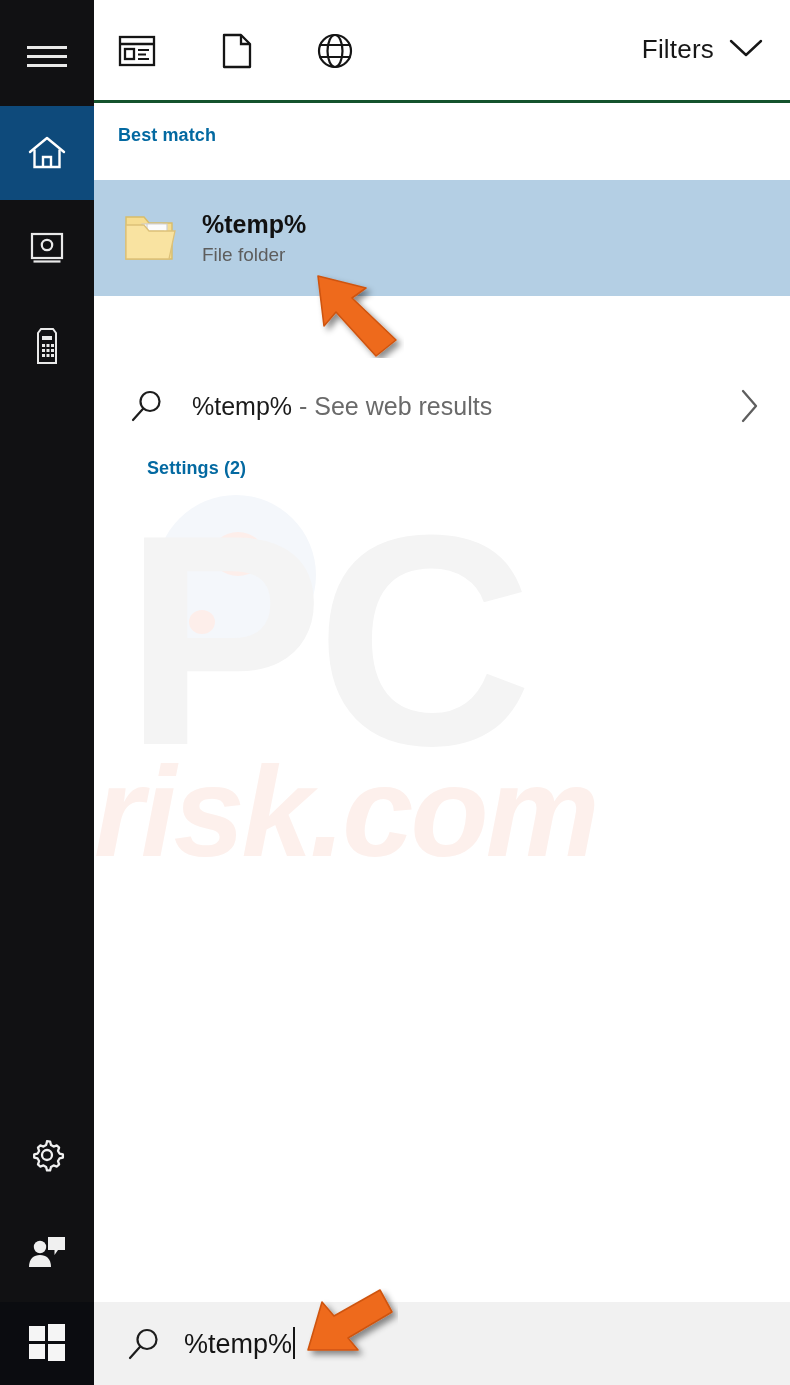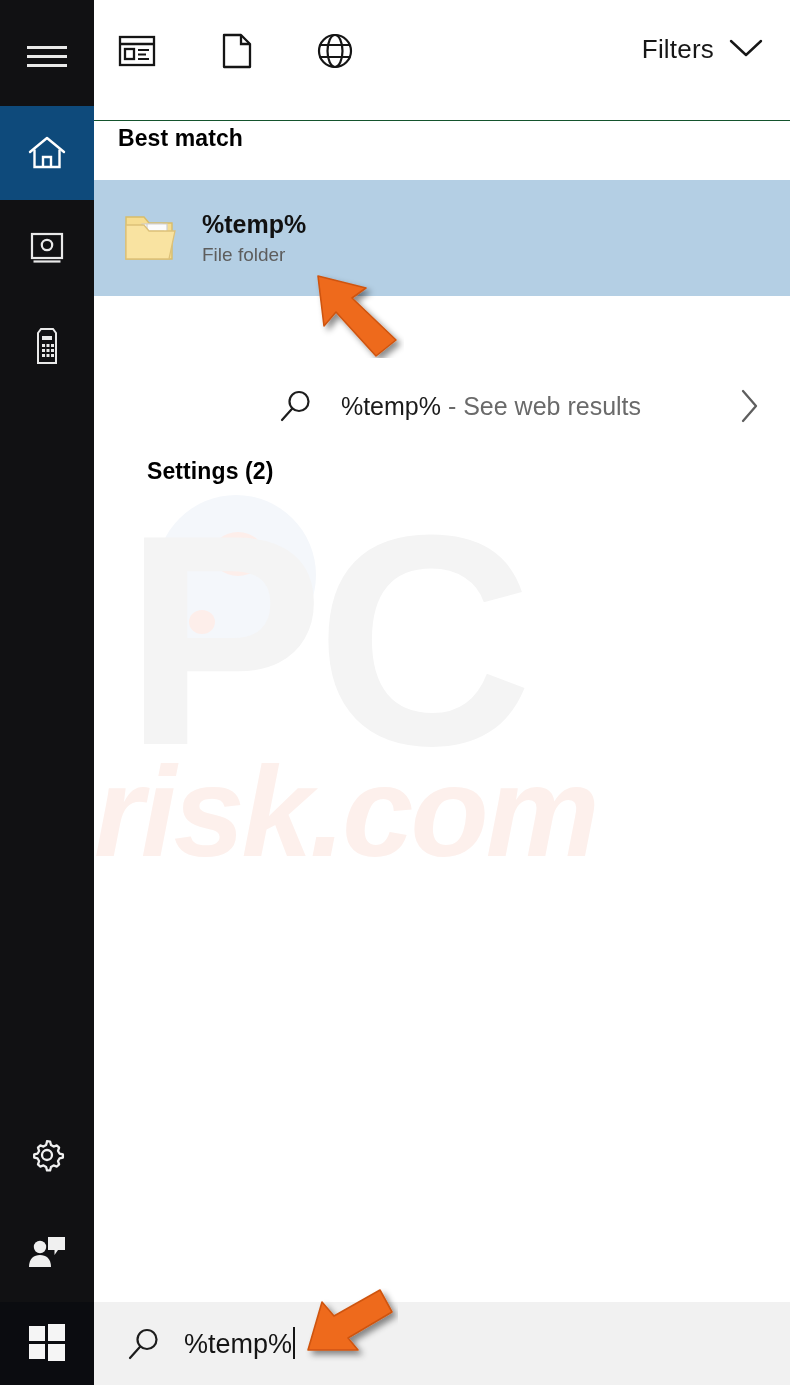--- a/index.html
+++ b/index.html
@@ -52,22 +52,22 @@
     position: absolute;
     left: 94px; top: 0;
     width: 696px; height: 1302px;
     background: #ffffff;
     overflow: hidden;
   }
 
   
   .toolbar {
     position: relative;
-    height: 121px;
-    border-bottom: 1px solid #14532d;
+    height: 103px;
+    border-bottom: 3px solid #14532d;
   }
   .tb-icon {
     position: absolute;
     top: 32px;
     width: 42px; height: 42px;
     display: flex; align-items: center; justify-content: center;
     cursor: pointer;
   }
   .tb-apps  { left: 22px; }
   .tb-doc   { left: 122px; }
@@ -80,23 +80,23 @@
     cursor: pointer;
   }
   .tb-filters-label {
     font-size: 26px;
     color: #171717;
     letter-spacing: .2px;
   }
 
   
   .sec-head {
-    font-size: 23px;
+    font-size: 18px;
     font-weight: bold;
-    color: #000000;
+    color: #0369a1;
     letter-spacing: .1px;
   }
   .sec-best     { position: absolute; left: 118px; top: 125px; }
   .sec-suggest  { position: absolute; left: 118px; top: 320px; }
   .sec-settings { position: absolute; left: 118px; top: 458px; margin-left: 29px; }
 
   
   .best-row {
     position: absolute;
     left: 94px; top: 180px;
@@ -119,21 +119,20 @@
     margin-top: 6px;
   }
 
   
   .sug-row {
     position: absolute;
     left: 94px; top: 368px;
     width: 696px; height: 76px;
     display: flex; align-items: center;
     cursor: pointer;
-    justify-content: center;
   }
   .sug-icon { width: 62px; margin-left: 22px; display: flex; align-items: center; justify-content: center; }
   .sug-text { margin-left: 14px; font-size: 25px; color: #1a1a1a; white-space: nowrap; }
   .sug-text .dim { color: #6a6a6a; }
   .sug-chev { position: absolute; right: 28px; display: flex; align-items: center; }
 
   
   .watermark {
     position: absolute;
     left: 0px; top: 470px;

